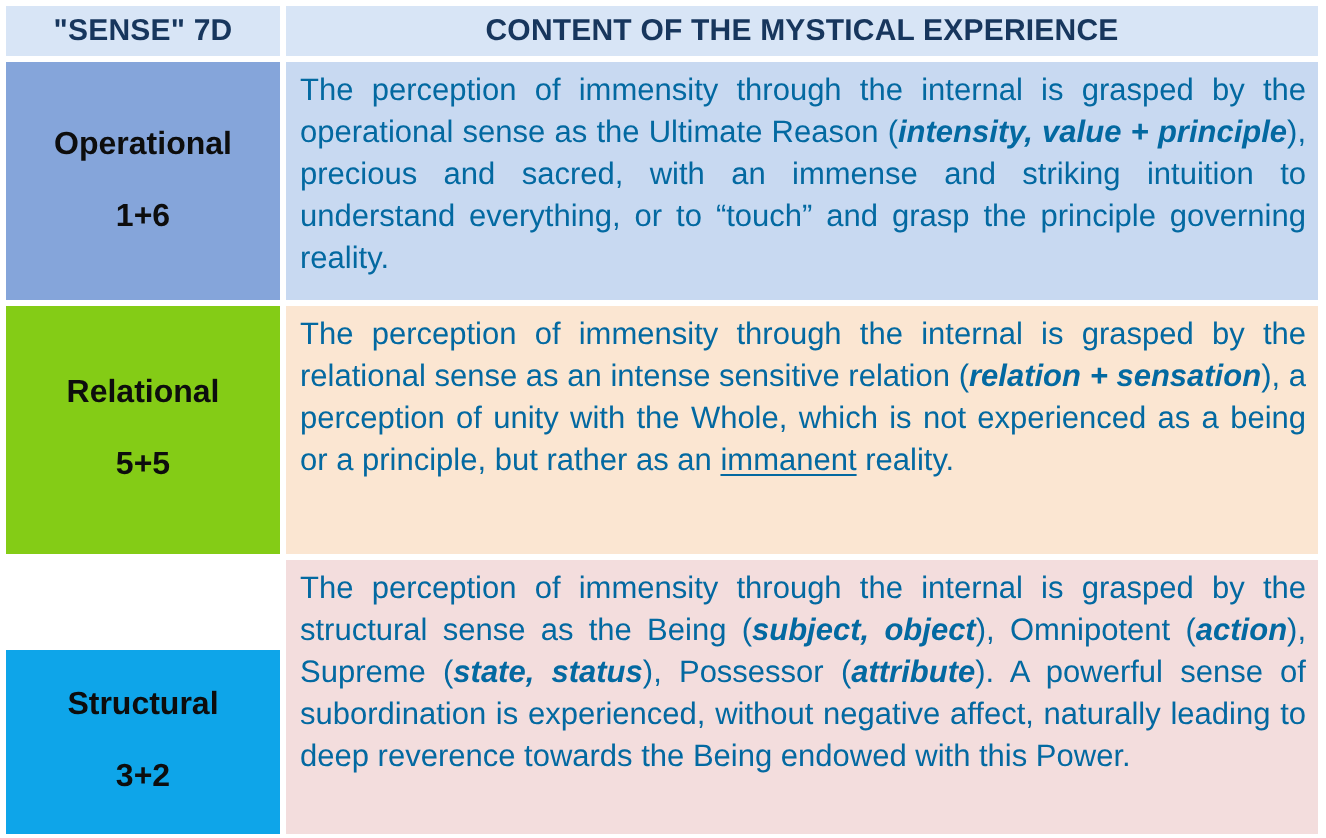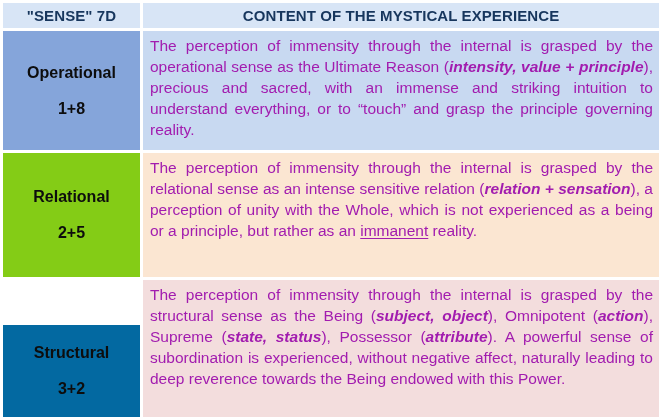--- a/index.html
+++ b/index.html
@@ -46,21 +46,21 @@
     font-size: 16px;
     line-height: 22px;
     color: #0d0d0d;
     text-align: center;
     gap: 14px;
   }
   .content {
     padding: 4px 6px 0 7px;
     font-size: 15.5px;
     line-height: 21px;
-    color: #a21caf;
+    color: #0369a1;
     text-align: justify;
     text-justify: inter-word;
   }
   .seg-bi {
     font-weight: bold;
     font-style: italic;
   }
   .seg-sq {
     text-decoration-line: underline;
     text-decoration-style: wavy;
@@ -74,32 +74,32 @@
 <body>
 
 <div class="table">
 
   <div class="cell head" style="background-color: rgb(216, 229, 246);">"SENSE" 7D</div>
 
   <div class="cell head" style="background-color: rgb(216, 229, 246);">CONTENT OF THE MYSTICAL EXPERIENCE</div>
 
   <div class="cell label" style="background-color: rgb(133, 165, 218);">
     <span>Operational</span>
-    <span>1+8</span>
+    <span>1+6</span>
   </div>
 
   <div class="cell content" style="background-color: rgb(200, 217, 241);"><span>The perception of immensity through the internal is grasped by the operational sense as the Ultimate Reason (</span><span class="seg-bi">intensity, value + principle</span><span>), precious and sacred, with an immense and striking intuition to understand everything, or to “touch” and grasp the principle governing reality.</span></div>
 
   <div class="cell label" style="background-color: #84cc16;">
     <span>Relational</span>
-    <span>2+5</span>
+    <span>5+5</span>
   </div>
 
   <div class="cell content" style="background-color: rgb(251, 230, 210);"><span>The perception of immensity through the internal is grasped by the relational sense as an intense sensitive relation (</span><span class="seg-bi">relation + sensation</span><span>), a perception of unity with the Whole, which is not experienced as a being or a principle, but rather as an </span><span class="seg-sq">immanent</span><span> reality.</span></div>
 
-  <div class="cell label" style="background-color: #0369a1; margin-top: 45px;">
+  <div class="cell label" style="background-color: #0ea5e9; margin-top: 45px;">
     <span>Structural</span>
     <span>3+2</span>
   </div>
 
   <div class="cell content" style="background-color: rgb(243, 221, 221);"><span>The perception of immensity through the internal is grasped by the structural sense as the Being (</span><span class="seg-bi">subject, object</span><span>), Omnipotent (</span><span class="seg-bi">action</span><span>), Supreme (</span><span class="seg-bi">state, status</span><span>), Possessor (</span><span class="seg-bi">attribute</span><span>). A powerful sense of subordination is experienced, without negative affect, naturally leading to deep reverence towards the Being endowed with this Power.</span></div>
 
 </div>
 
 </body></html>

